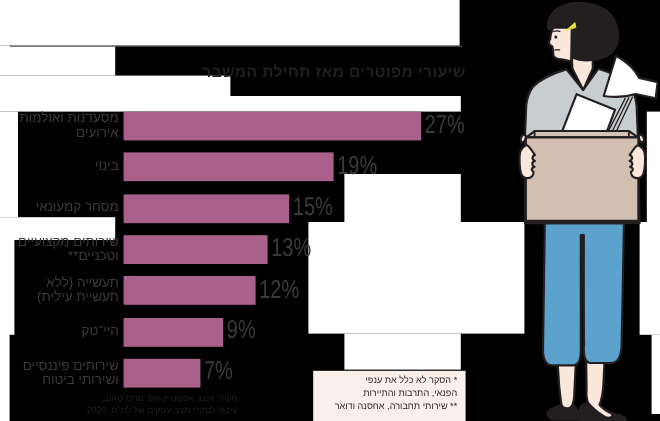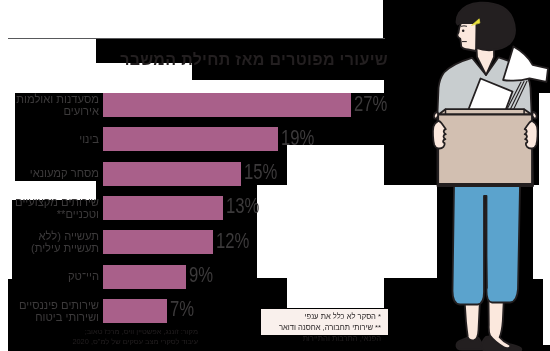--- a/index.html
+++ b/index.html
@@ -7,25 +7,25 @@
        font-family:"Liberation Sans","DejaVu Sans",sans-serif;
        -webkit-font-smoothing:antialiased;}
   #stage{position:relative;width:550px;height:351px;background:#ffffff;overflow:hidden;}
   .layer{position:absolute;left:0;top:0;width:550px;height:351px;}
   .bar{position:absolute;height:24px;}
   .pct{position:absolute;font-size:21.5px;line-height:1;color:#3c3a3b;white-space:nowrap;
        transform:scaleX(0.775);transform-origin:left top;}
   .cat{position:absolute;font-size:11.2px;line-height:1.12;color:#3c3a3b;
        text-align:right;direction:rtl;white-space:pre-line;}
   #title{position:absolute;right:162px;top:53px;text-align:right;direction:rtl;
-         font-weight:bold;font-size:16px;line-height:13.5px;color:#231f20;white-space:nowrap;letter-spacing:0.32px;}
+         font-weight:bold;font-size:13px;line-height:13.5px;color:#231f20;white-space:nowrap;letter-spacing:0.32px;}
   #source{position:absolute;right:352px;top:327px;text-align:right;direction:rtl;
           font-size:7.4px;line-height:1.38;color:#231f20;white-space:nowrap;}
   #topline{position:absolute;left:8px;top:38px;width:377px;height:1.2px;background:#58595b;}
-  #note{position:absolute;left:261px;top:309px;width:127px;height:26px;background:#f9f0ec;}
+  #note{position:absolute;left:261px;top:309px;width:127px;height:42px;background:#f9f0ec;}
   #note .nt{position:absolute;right:7px;top:2px;text-align:right;direction:rtl;
             font-size:7.6px;line-height:1.45;color:#231f20;white-space:nowrap;}
   svg.illus{position:absolute;left:0;top:0;}
   #mask{position:absolute;left:0;top:0;}
 </style>
 </head>
 <body>
 
 <div id="stage">
 
@@ -117,18 +117,18 @@
   </svg>
 
   <div id="source">
     <div>מקור: זוננג, אפשטיין וויס, מרכז טאוב;</div>
     <div>עיבוד לסקרי מצב עסקים של למ"ס, 2020</div>
   </div>
 
   <div id="note">
     <div class="nt">
       <div>* הסקר לא כלל את ענפי</div>
+      <div>הפנאי, התרבות והתיירות</div>
       <div>** שירותי תחבורה, אחסנה ודואר</div>
-      <div>הפנאי, התרבות והתיירות</div>
     </div>
   </div>
 
 </div>
 
 </body></html>

